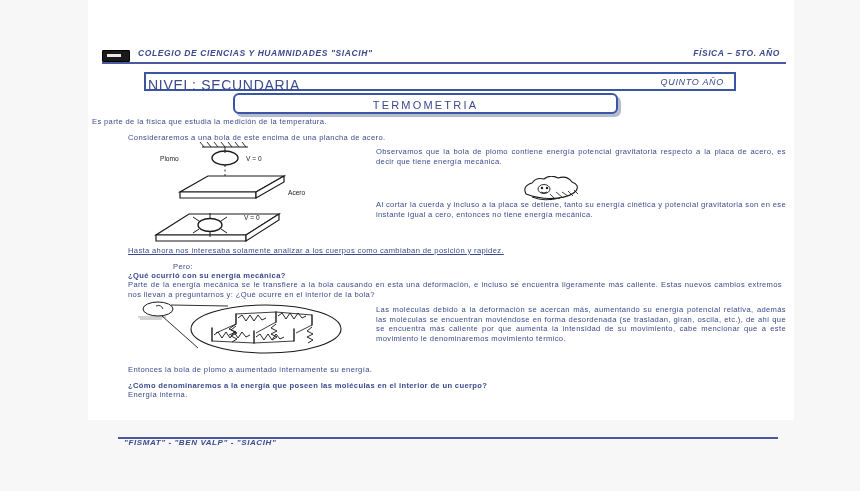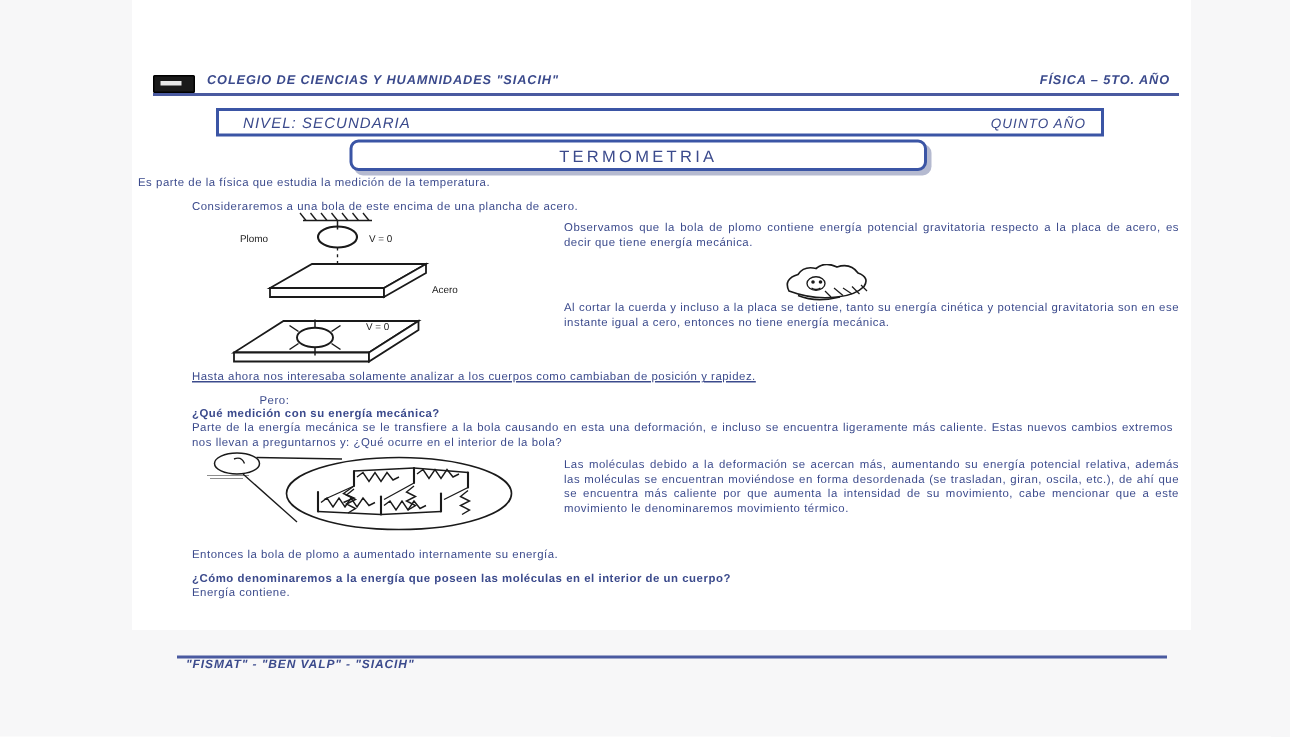--- a/index.html
+++ b/index.html
@@ -86,24 +86,23 @@
     left: 56px;
     top: 72px;
     width: 592px;
     height: 19px;
     border: 2px solid #3b55a5;
     background: #fff;
     box-sizing: border-box;
   }
   #nivel-left {
     position: absolute;
-    left: 16px;
+    left: 2px;
     top: 3px;
-    font-size: 10px;
-    font-style: italic;
+    font-size: 14px;
     letter-spacing: 0.7px;
     white-space: nowrap;
   }
   #nivel-right {
     position: absolute;
     right: 10px;
     top: 3px;
     font-size: 9px;
     font-style: italic;
     letter-spacing: 0.7px;
@@ -238,31 +237,31 @@
     <div class="body-text" id="consider-line">Consideraremos a una bola de este encima de una plancha de acero.</div>
 
     <div class="body-text" id="para-observamos">Observamos que la bola de plomo contiene energía potencial gravitatoria respecto a la placa de acero, es decir que tiene energía mecánica.</div>
 
     <div class="body-text" id="para-alcortar">Al cortar la cuerda y incluso a la placa se detiene, tanto su energía cinética y potencial gravitatoria son en ese instante igual a cero, entonces no tiene energía mecánica.</div>
 
     <div class="body-text" id="para-hasta">Hasta ahora nos interesaba solamente analizar a los cuerpos como cambiaban de posición y rapidez.</div>
 
     <div class="body-text" id="para-pero">Pero:</div>
 
-    <div class="body-text bold" id="para-q1">¿Qué medición con su energía mecánica?</div>
+    <div class="body-text bold" id="para-q1">¿Qué ocurrió con su energía mecánica?</div>
 
     <div class="body-text" id="para-parte">Parte de la energía mecánica se le transfiere a la bola causando en esta una deformación, e incluso se encuentra ligeramente más caliente. Estas nuevos  cambios extremos nos llevan a preguntarnos y: ¿Qué ocurre en el interior de la bola?</div>
 
     <div class="body-text" id="para-moleculas">Las moléculas debido a la deformación se acercan más, aumentando su energía potencial relativa, además las moléculas  se encuentran moviéndose en forma desordenada (se trasladan, giran, oscila, etc.), de ahí que se encuentra más caliente por que aumenta la intensidad de su movimiento, cabe mencionar que a este movimiento le denominaremos movimiento térmico.</div>
 
     <div class="body-text" id="para-entonces">Entonces la bola de plomo a aumentado internamente su energía.</div>
 
     <div class="body-text bold" id="para-q2">¿Cómo denominaremos a la energía que poseen las moléculas en el interior de un cuerpo?</div>
 
-    <div class="body-text" id="para-interna">Energía contiene.</div>
+    <div class="body-text" id="para-interna">Energía interna.</div>
 
     <div id="fig-plomo-acero">
       <svg width="230" height="105" viewBox="0 0 230 105">
 
         <line x1="66" y1="7" x2="112" y2="7" stroke="#1a1a1a" stroke-width="1.1"></line>
         <g stroke="#1a1a1a" stroke-width="0.9">
           <line x1="68" y1="7" x2="64" y2="2"></line>
           <line x1="75" y1="7" x2="71" y2="2"></line>
           <line x1="82" y1="7" x2="78" y2="2"></line>
           <line x1="89" y1="7" x2="85" y2="2"></line>

